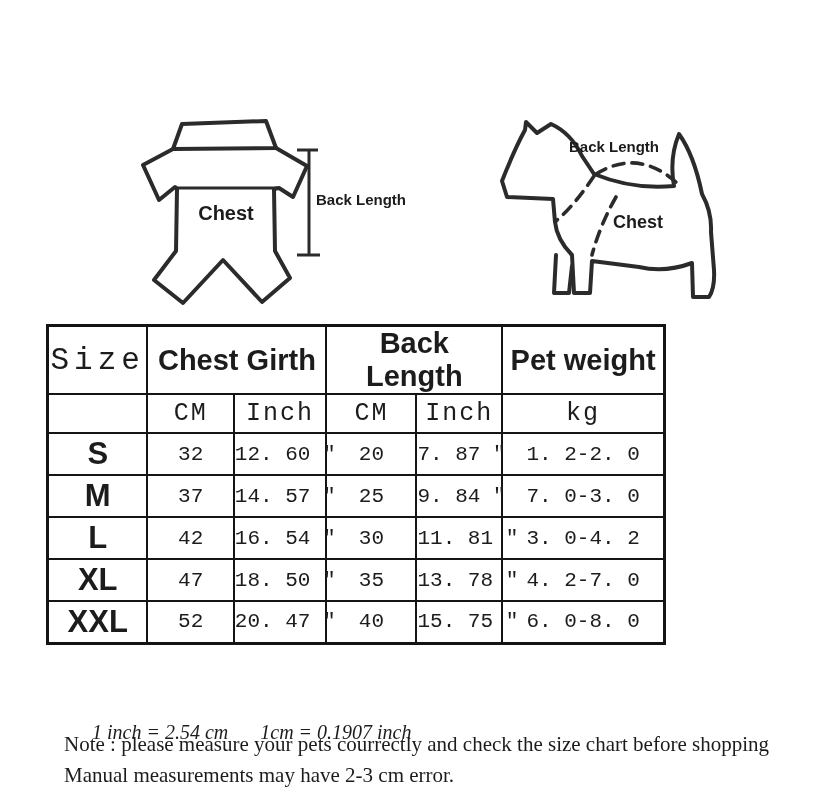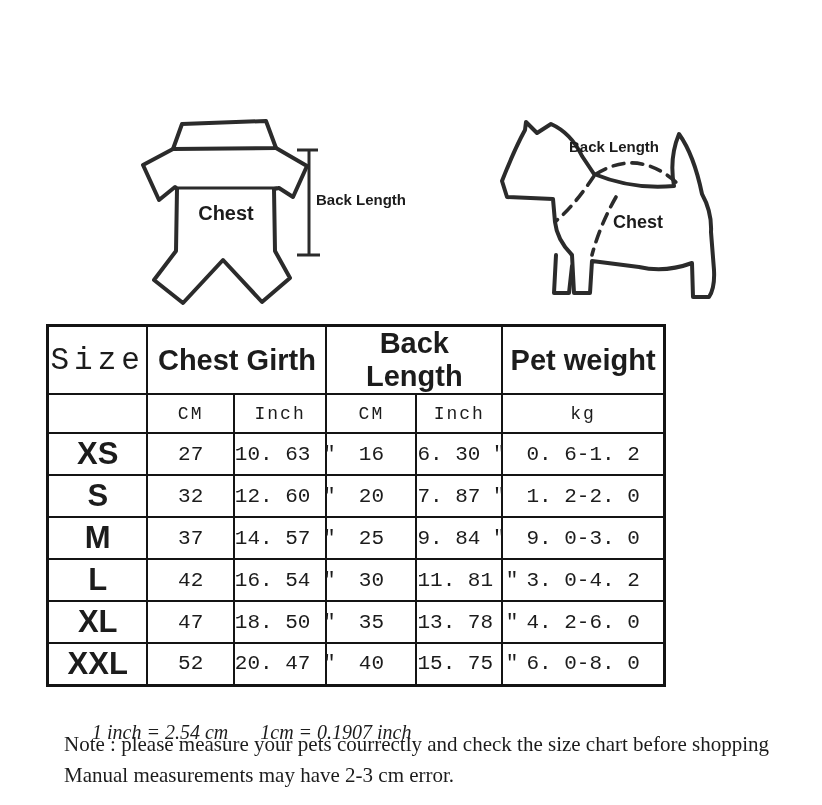--- a/index.html
+++ b/index.html
@@ -29,21 +29,21 @@
   .row-head   { height:63px; }
   .row-units  { height:39px; }
   .row-data   { height:42px; }
   .th-size {
     font-family:"Liberation Mono","DejaVu Sans Mono",monospace;
     font-weight:normal; font-size:31px; letter-spacing:5px;
   }
   .th-main { font-family:"Liberation Sans",sans-serif; font-weight:bold; font-size:29px; letter-spacing:0px; }
   .unit-cell {
     font-family:"Liberation Mono","DejaVu Sans Mono",monospace;
-    font-size:18px; letter-spacing:2px;
+    font-size:25px; letter-spacing:2px;
   }
   .size-cell { font-family:"Liberation Sans",sans-serif; font-weight:bold; font-size:31px; }
   .num-cell  {
     font-family:"Liberation Mono","DejaVu Sans Mono",monospace;
     font-size:21px; letter-spacing:0px; white-space:pre;
   }
 
   
   .notes { position:absolute; left:0; top:692px; width:822px; }
   .conv-line {
@@ -126,58 +126,50 @@
     </tr>
     <tr class="row-units">
       <td></td>
       <td class="unit-cell">CM</td>
       <td class="unit-cell">Inch</td>
       <td class="unit-cell">CM</td>
       <td class="unit-cell">Inch</td>
       <td class="unit-cell">kg</td>
     </tr>
     <tr class="row-data">
-      <td class="size-cell">XS</td>
-      <td class="num-cell">27</td>
-      <td class="num-cell">10. 63 ″</td>
-      <td class="num-cell">16</td>
-      <td class="num-cell">6. 30 ″</td>
-      <td class="num-cell">0. 6-1. 2</td>
-    </tr>
-    <tr class="row-data">
       <td class="size-cell">S</td>
       <td class="num-cell">32</td>
       <td class="num-cell">12. 60 ″</td>
       <td class="num-cell">20</td>
       <td class="num-cell">7. 87 ″</td>
       <td class="num-cell">1. 2-2. 0</td>
     </tr>
     <tr class="row-data">
       <td class="size-cell">M</td>
       <td class="num-cell">37</td>
       <td class="num-cell">14. 57 ″</td>
       <td class="num-cell">25</td>
       <td class="num-cell">9. 84 ″</td>
-      <td class="num-cell">9. 0-3. 0</td>
+      <td class="num-cell">7. 0-3. 0</td>
     </tr>
     <tr class="row-data">
       <td class="size-cell">L</td>
       <td class="num-cell">42</td>
       <td class="num-cell">16. 54 ″</td>
       <td class="num-cell">30</td>
       <td class="num-cell">11. 81 ″</td>
       <td class="num-cell">3. 0-4. 2</td>
     </tr>
     <tr class="row-data">
       <td class="size-cell">XL</td>
       <td class="num-cell">47</td>
       <td class="num-cell">18. 50 ″</td>
       <td class="num-cell">35</td>
       <td class="num-cell">13. 78 ″</td>
-      <td class="num-cell">4. 2-6. 0</td>
+      <td class="num-cell">4. 2-7. 0</td>
     </tr>
     <tr class="row-data">
       <td class="size-cell">XXL</td>
       <td class="num-cell">52</td>
       <td class="num-cell">20. 47 ″</td>
       <td class="num-cell">40</td>
       <td class="num-cell">15. 75 ″</td>
       <td class="num-cell">6. 0-8. 0</td>
     </tr>
   </tbody>

